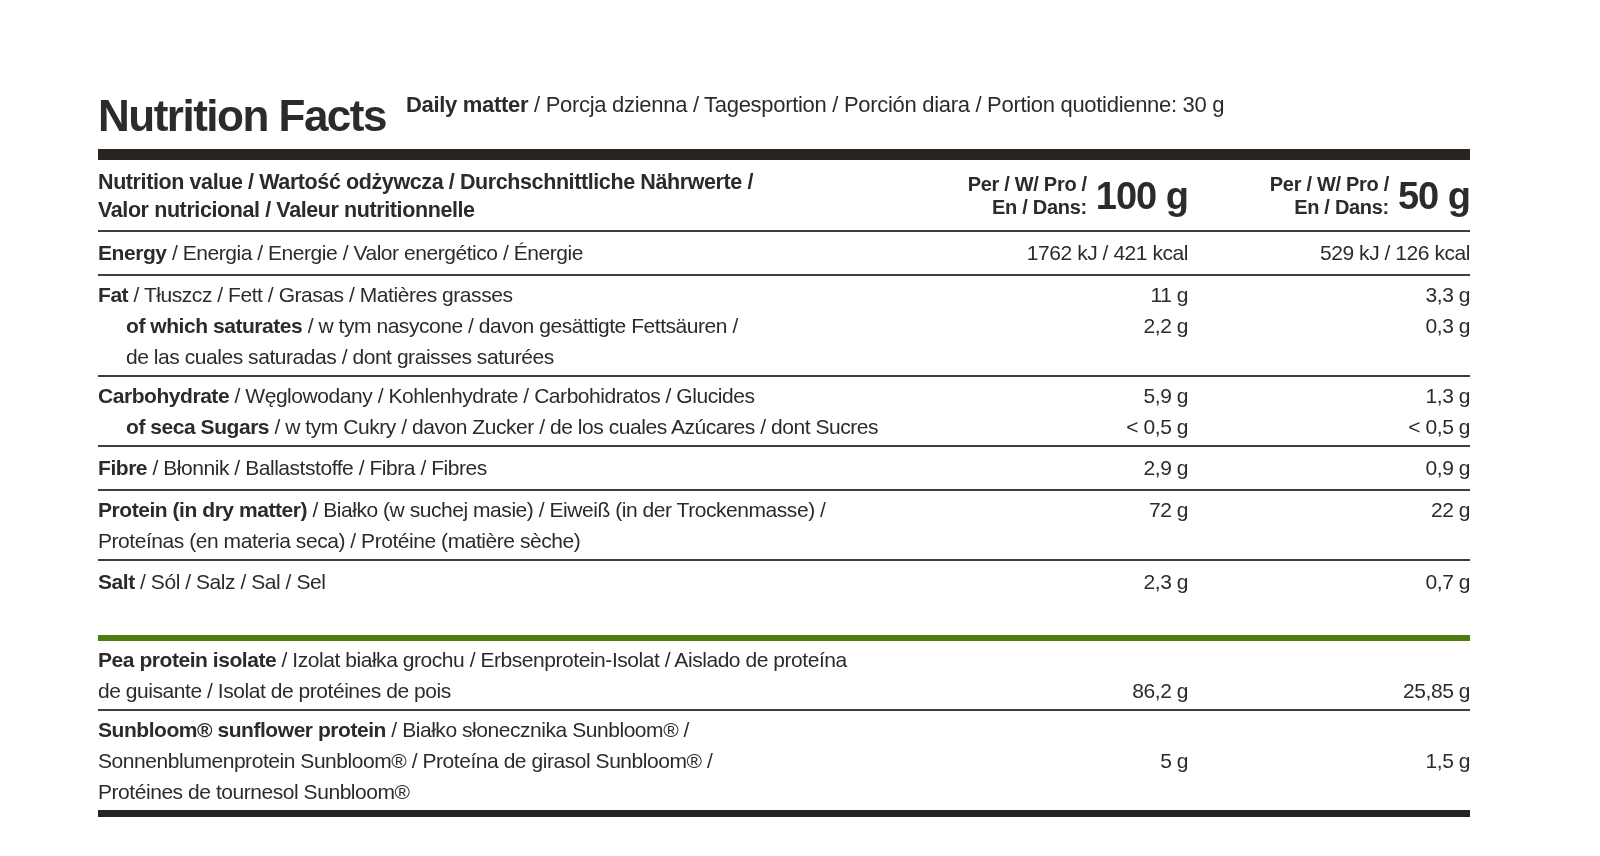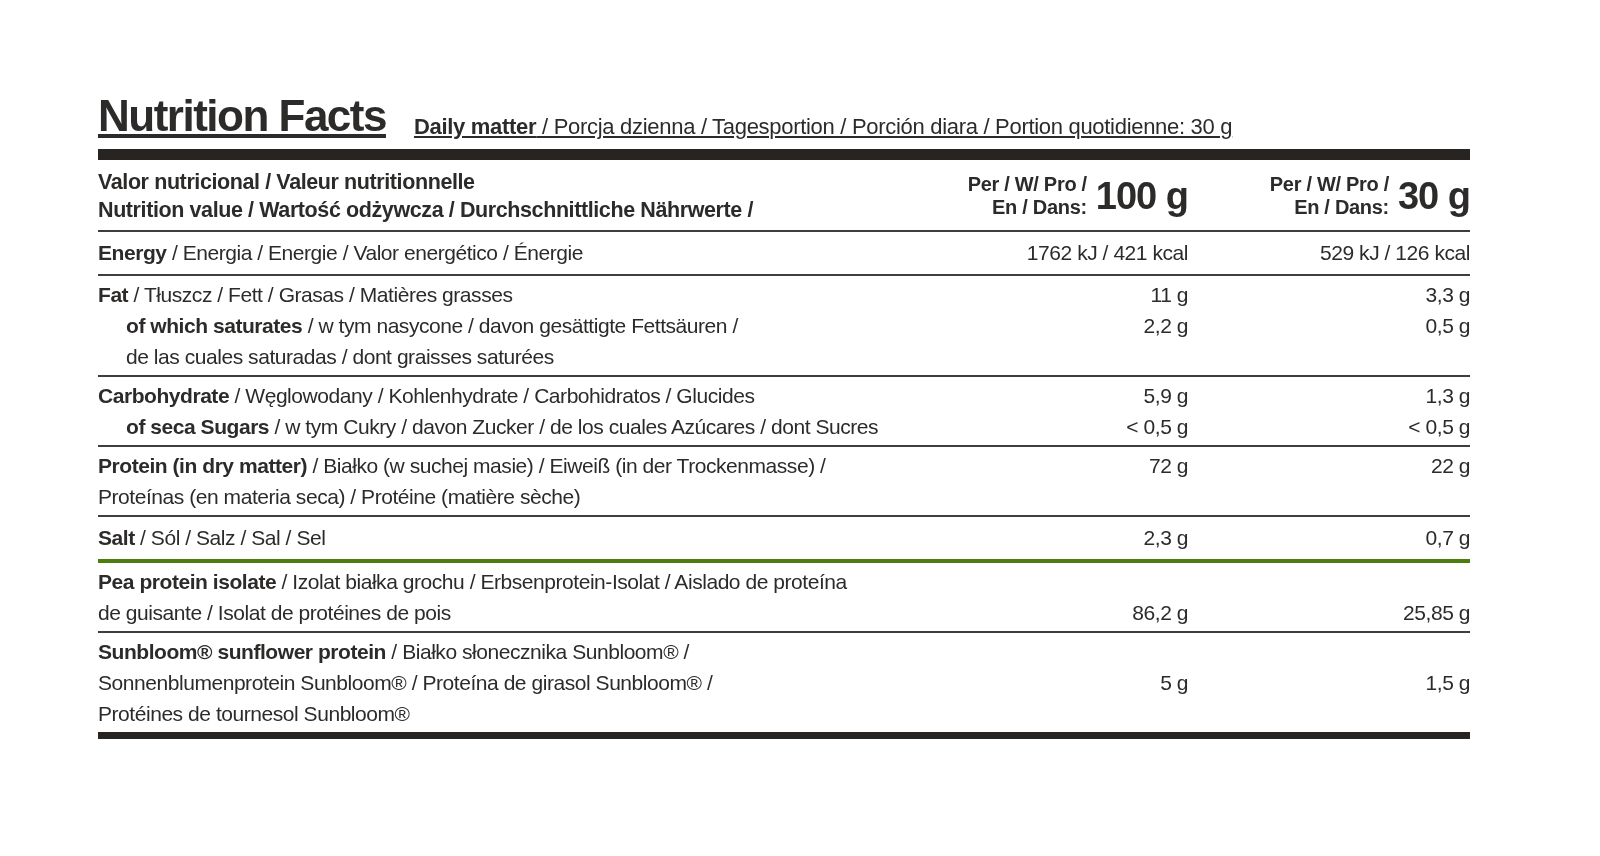--- a/index.html
+++ b/index.html
@@ -5,21 +5,21 @@
   html,body{margin:0;padding:0;background:#ffffff;}
   body{
     width:1600px;height:856px;position:relative;overflow:hidden;
     font-family:"Liberation Sans", sans-serif;
     color:#2d2b2a;
     -webkit-font-smoothing:antialiased;
   }
   .sheet{position:absolute;left:98px;top:92px;width:1372px;}
 
   
-  .title-row{display:flex;align-items:flex-end;gap:28px;white-space:nowrap;text-decoration:underline;}
+  .title-row{display:flex;align-items:flex-start;gap:20px;white-space:nowrap;}
   .title{
     font-size:44px;font-weight:700;letter-spacing:-1.5px;margin:0;line-height:1.1;
   }
   .subtitle{font-size:22px;letter-spacing:-0.3px;}
   .subtitle b{font-weight:700;}
 
   .bar-thick{height:11px;background:#272422;margin-top:9px;}
   .bar-bottom{height:7px;background:#272422;}
 
   
@@ -27,21 +27,21 @@
   .head-label{flex:1;font-weight:700;font-size:21.5px;line-height:28px;letter-spacing:-0.4px;}
   .head-col{display:flex;align-items:center;justify-content:flex-end;gap:9px;}
   .head-col.c100{width:240px;}
   .head-col.c30{width:282px;}
   .head-small{font-weight:700;font-size:20px;line-height:23px;text-align:right;letter-spacing:-0.3px;}
   .head-big{font-weight:700;font-size:38px;letter-spacing:-1px;}
 
   
   .row{padding:3px 0;}
   .row.border-thin{border-top:2px solid #403d3c;}
-  .row.border-medium{border-top:4px solid #4d7c0f;}
+  .row.border-medium{border-top:6px solid #4d7c0f;margin-top:32px;}
   .line{display:flex;align-items:flex-end;line-height:31px;font-size:21px;letter-spacing:-0.45px;white-space:nowrap;}
   .label{flex:1;min-width:0;overflow:visible;}
   .label.indent{padding-left:28px;}
   .label b{font-weight:700;}
   .v100{width:240px;text-align:right;}
   .v30{width:282px;text-align:right;}
   .rowpad-single .line{line-height:36px;}
 </style>
 </head>
 <body>
@@ -50,74 +50,81 @@
 
   <div class="title-row">
     <h1 class="title">Nutrition Facts</h1>
     <div class="subtitle"><b>Daily matter</b><span> / Porcja dzienna / Tagesportion / Porción diara / Portion quotidienne: 30 g</span></div>
   </div>
 
   <div class="bar-thick"></div>
 
   <div class="head-row">
     <div class="head-label">
+      <div>Nutrition value / Wartość odżywcza / Durchschnittliche Nährwerte /</div>
       <div>Valor nutricional / Valeur nutritionnelle</div>
-      <div>Nutrition value / Wartość odżywcza / Durchschnittliche Nährwerte /</div>
     </div>
     <div class="head-col c100">
       <div class="head-small">
         <div>Per / W/ Pro /</div>
         <div>En / Dans:</div>
       </div>
       <div class="head-big">100 g</div>
     </div>
     <div class="head-col c30">
       <div class="head-small">
         <div>Per / W/ Pro /</div>
         <div>En / Dans:</div>
       </div>
-      <div class="head-big">30 g</div>
+      <div class="head-big">50 g</div>
     </div>
   </div>
 
   <div id="rows">
       <div class="row border-thin rowpad-single">
         <div class="line">
           <div class="label"><b>Energy</b><span> / Energia / Energie / Valor energético / Énergie</span></div>
           <div class="v100">1762 kJ / 421 kcal</div>
           <div class="v30">529 kJ / 126 kcal</div>
         </div>
       </div>
       <div class="row border-thin">
         <div class="line">
           <div class="label"><b>Fat</b><span> / Tłuszcz / Fett / Grasas / Matières grasses</span></div>
           <div class="v100">11 g</div>
           <div class="v30">3,3 g</div>
         </div>
         <div class="line">
           <div class="label indent"><b>of which saturates</b><span> / w tym nasycone / davon gesättigte Fettsäuren /</span></div>
           <div class="v100">2,2 g</div>
-          <div class="v30">0,5 g</div>
+          <div class="v30">0,3 g</div>
         </div>
         <div class="line">
           <div class="label indent"><b></b><span>de las cuales saturadas / dont graisses saturées</span></div>
           <div class="v100"></div>
           <div class="v30"></div>
         </div>
       </div>
       <div class="row border-thin">
         <div class="line">
           <div class="label"><b>Carbohydrate</b><span> / Węglowodany / Kohlenhydrate / Carbohidratos / Glucides</span></div>
           <div class="v100">5,9 g</div>
           <div class="v30">1,3 g</div>
         </div>
         <div class="line">
           <div class="label indent"><b>of seca Sugars</b><span> / w tym Cukry / davon Zucker / de los cuales Azúcares / dont Sucres</span></div>
           <div class="v100">&lt; 0,5 g</div>
           <div class="v30">&lt; 0,5 g</div>
+        </div>
+      </div>
+      <div class="row border-thin rowpad-single">
+        <div class="line">
+          <div class="label"><b>Fibre</b><span> / Błonnik / Ballaststoffe / Fibra / Fibres</span></div>
+          <div class="v100">2,9 g</div>
+          <div class="v30">0,9 g</div>
         </div>
       </div>
       <div class="row border-thin">
         <div class="line">
           <div class="label"><b>Protein (in dry matter)</b><span> / Białko (w suchej masie) / Eiweiß (in der Trockenmasse) /</span></div>
           <div class="v100">72 g</div>
           <div class="v30">22 g</div>
         </div>
         <div class="line">
           <div class="label"><b></b><span>Proteínas (en materia seca) / Protéine (matière sèche)</span></div>

